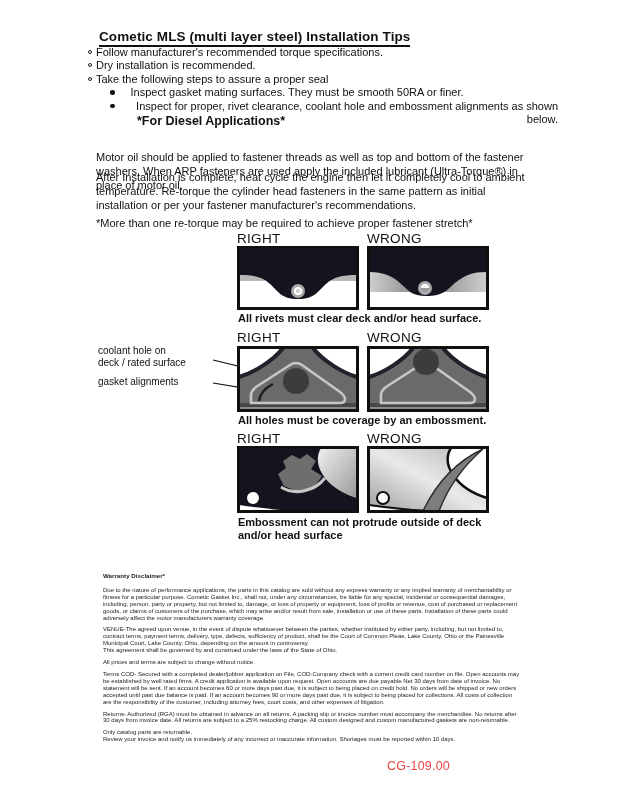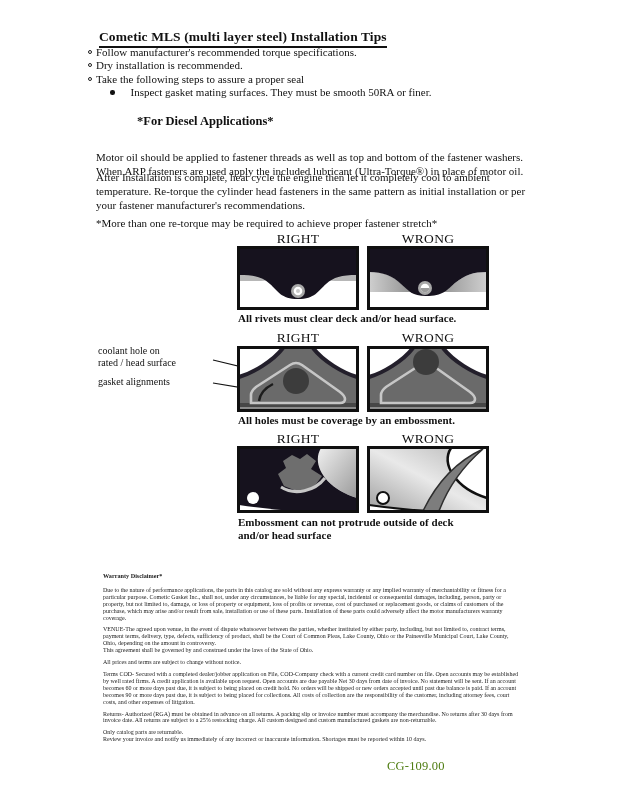--- a/index.html
+++ b/index.html
@@ -1,48 +1,48 @@
 <!DOCTYPE html>
 <html><head>
 <meta charset="utf-8">
 <style>
   * { margin:0; padding:0; box-sizing:border-box; }
   html,body { background:#ffffff; }
   body { font-family:"Liberation Sans", sans-serif; color:#111; }
-  .page { position:relative; width:618px; height:800px; background:#ffffff; overflow:hidden;font-family:Liberation Serif, serif; }
+  .page { position:relative; width:618px; height:800px; background:#ffffff; overflow:hidden; }
 
   .doc-title { position:absolute; left:99px; top:29px; font-size:13.5px; font-weight:bold;
                display:inline-block; border-bottom:2px solid #111; padding-bottom:1px; letter-spacing:0.1px; }
 
   .bullets { position:absolute; left:88px; top:46px; width:470px; font-size:11px; line-height:13.4px; }
   .bullet-row { display:flex; align-items:flex-start;text-align:right; }
   .marker-open { flex:0 0 auto; width:4px; height:4px; border:1px solid #222; border-radius:50%; margin:4px 4px 0 0; }
   .marker-filled { flex:0 0 auto; width:4.5px; height:4.5px; background:#111; border-radius:50%; margin:4px 4px 0 0; }
   .sub { margin-left:22px;gap:12px; }
 
   .diesel-heading { position:absolute; left:97px; top:114px; font-size:12.5px; font-weight:bold;margin-left:40px; }
   .para { position:absolute; left:96px; width:444px; font-size:11px; line-height:14px; }
   .para1 { top:150px; }
   .para2 { top:170px; }
   .note  { top:216px; }
 
-  .diag-label { position:absolute; width:122px; text-align:center; font-size:13.5px; color:#111; letter-spacing:0.3px; }
+  .diag-label { position:absolute; width:122px; text-align:left; font-size:13.5px; color:#111; letter-spacing:0.3px; }
   .diag-box { position:absolute; width:122px; }
   .diag-caption { position:absolute; left:238px; font-size:11px; font-weight:bold; line-height:13px; width:320px; }
 
   .anno { position:absolute; left:98px; width:115px; text-align:left; font-size:10px; line-height:11.5px; color:#111; }
   .leader-overlay { position:absolute; left:212px; top:353px; width:90px; height:44px; }
 
   .legal { position:absolute; left:103px; top:573px; width:418px; font-size:6px; line-height:6.9px; color:#1c1c1c; }
   .legal h4 { font-size:6.2px; font-weight:bold; margin-bottom:7px; }
   .legal p { margin-bottom:5px; }
   .legal p.tight { margin-top:-5px; margin-bottom:5px; }
   .legal p.last { margin-bottom:0; }
 
-  .footer-code { position:absolute; left:387px; top:759px; font-size:12.5px; color:#4d7c0f; letter-spacing:0.2px; }
+  .footer-code { position:absolute; left:387px; top:759px; font-size:12.5px; color:#ef4444; letter-spacing:0.2px; }
 </style>
 </head>
 <body>
 
 <div class="page">
 
   <div class="doc-title">Cometic MLS (multi layer steel) Installation Tips</div>
 
   <div class="bullets">
     <div class="bullet-row">
@@ -53,20 +53,24 @@
       <span class="marker-open"></span>
       <span>Dry installation is recommended.</span>
     </div>
     <div class="bullet-row">
       <span class="marker-open"></span>
       <span>Take the following steps to assure a proper seal</span>
     </div>
     <div class="bullet-row sub">
       <span class="marker-filled"></span>
       <span>Inspect gasket mating surfaces.  They must be smooth 50RA or finer.</span>
+    </div>
+    <div class="bullet-row sub">
+      <span class="marker-filled"></span>
+      <span>Inspect for proper, rivet clearance, coolant hole and embossment alignments as shown below.</span>
     </div>
   </div>
 
   <div class="diesel-heading">*For Diesel Applications*</div>
   <div class="para para1">Motor oil should be applied to fastener threads as well as top and bottom of the fastener washers. When ARP fasteners are used apply the included lubricant (Ultra-Torque®) in place of motor oil.</div>
   <div class="para para2">After Installation is complete, heat cycle the engine then let it completely cool to ambient temperature. Re-torque the cylinder head fasteners in the same pattern as initial installation or per your fastener manufacturer's recommendations.</div>
   <div class="para note">*More than one re-torque may be required to achieve proper fastener stretch*</div>
 
   <div class="diag-label" style="left:237px; top:231px;">RIGHT</div>
   <div class="diag-label" style="left:367px; top:231px;">WRONG</div>
@@ -103,21 +107,21 @@
     <rect x="1.5" y="1.5" width="119" height="61" fill="none" stroke="#101010" stroke-width="3"></rect>
   </svg>
 
   <div class="diag-caption" style="top:312px;">All rivets must clear deck and/or head surface.</div>
 
   <div class="diag-label" style="left:237px; top:330px;">RIGHT</div>
   <div class="diag-label" style="left:367px; top:330px;">WRONG</div>
 
   <div class="anno" style="top:345px;">
     <span>coolant hole on</span><br>
-    <span>rated / head surface</span>
+    <span>deck / rated surface</span>
   </div>
   <div class="anno" style="top:376px;">gasket alignments</div>
 
   <svg class="leader-overlay" viewBox="0 0 90 44">
     <line x1="1" y1="7" x2="80" y2="26" stroke="#111" stroke-width="1.1"></line>
     <line x1="1" y1="30" x2="49" y2="38" stroke="#111" stroke-width="1.1"></line>
   </svg>
 
   <svg class="diag-box" style="left:237px; top:346px; height:66px;" viewBox="0 0 122 66">
     <rect width="122" height="66" fill="#6a6a6a"></rect>

